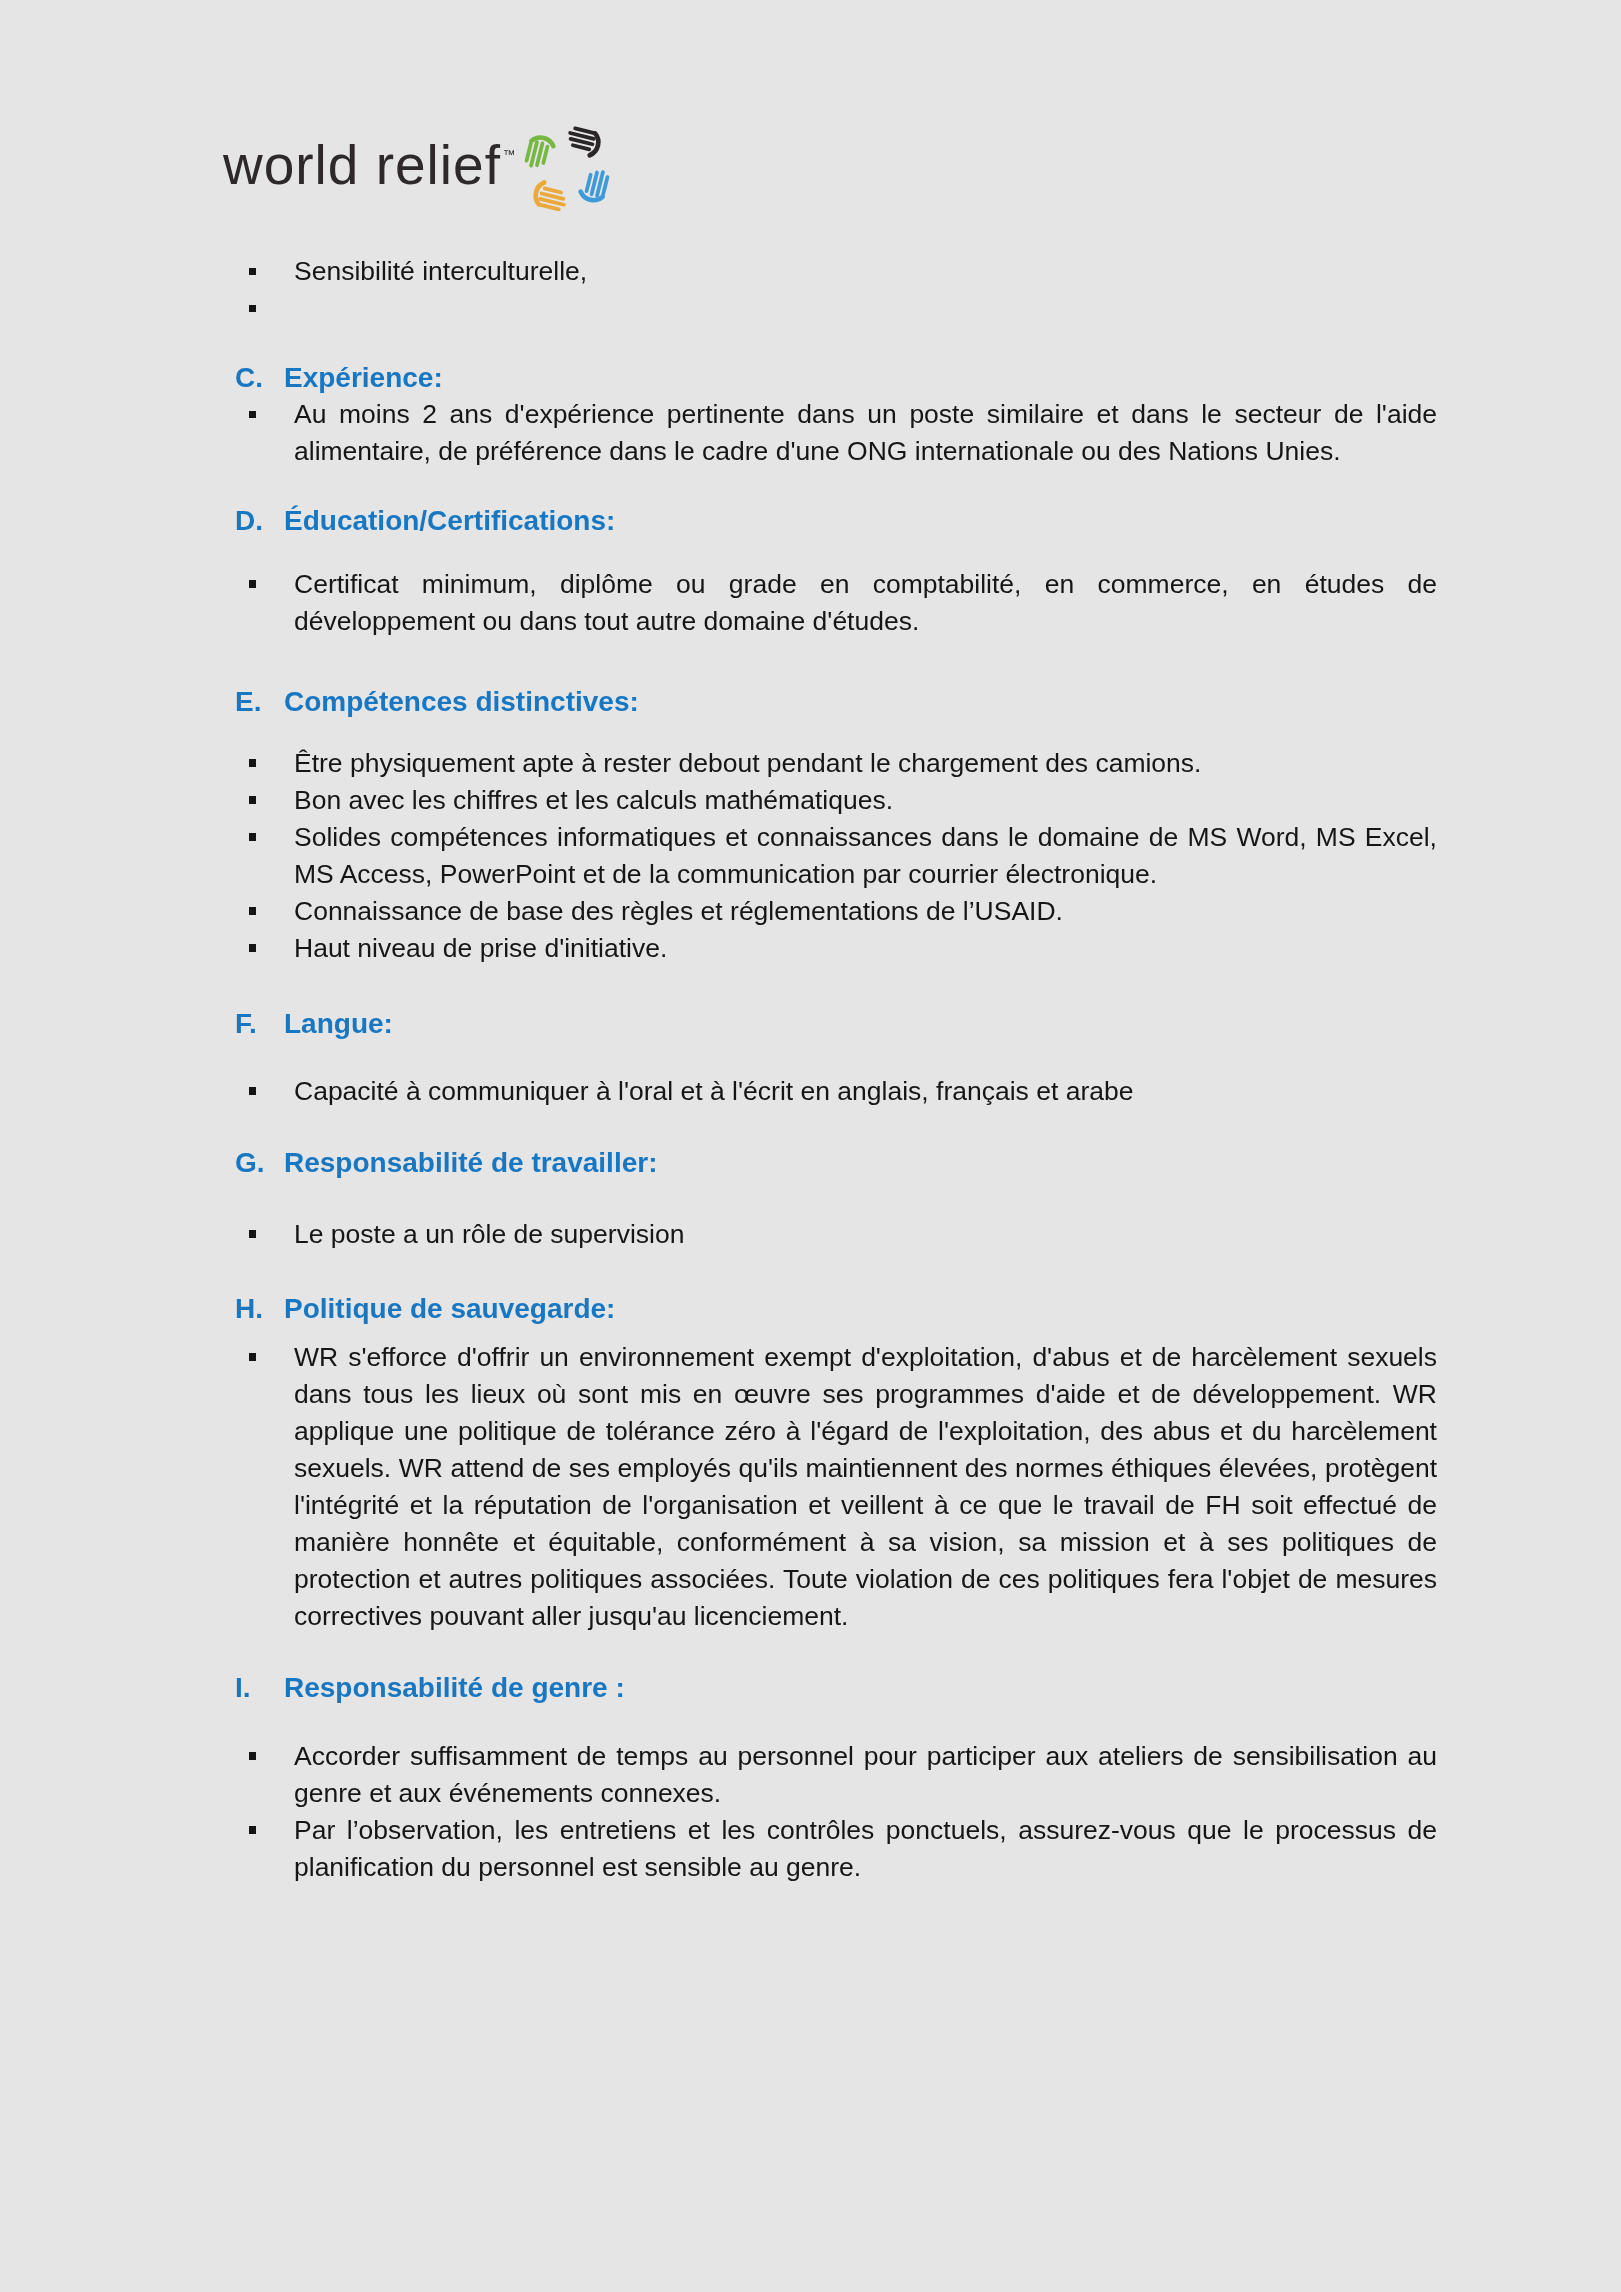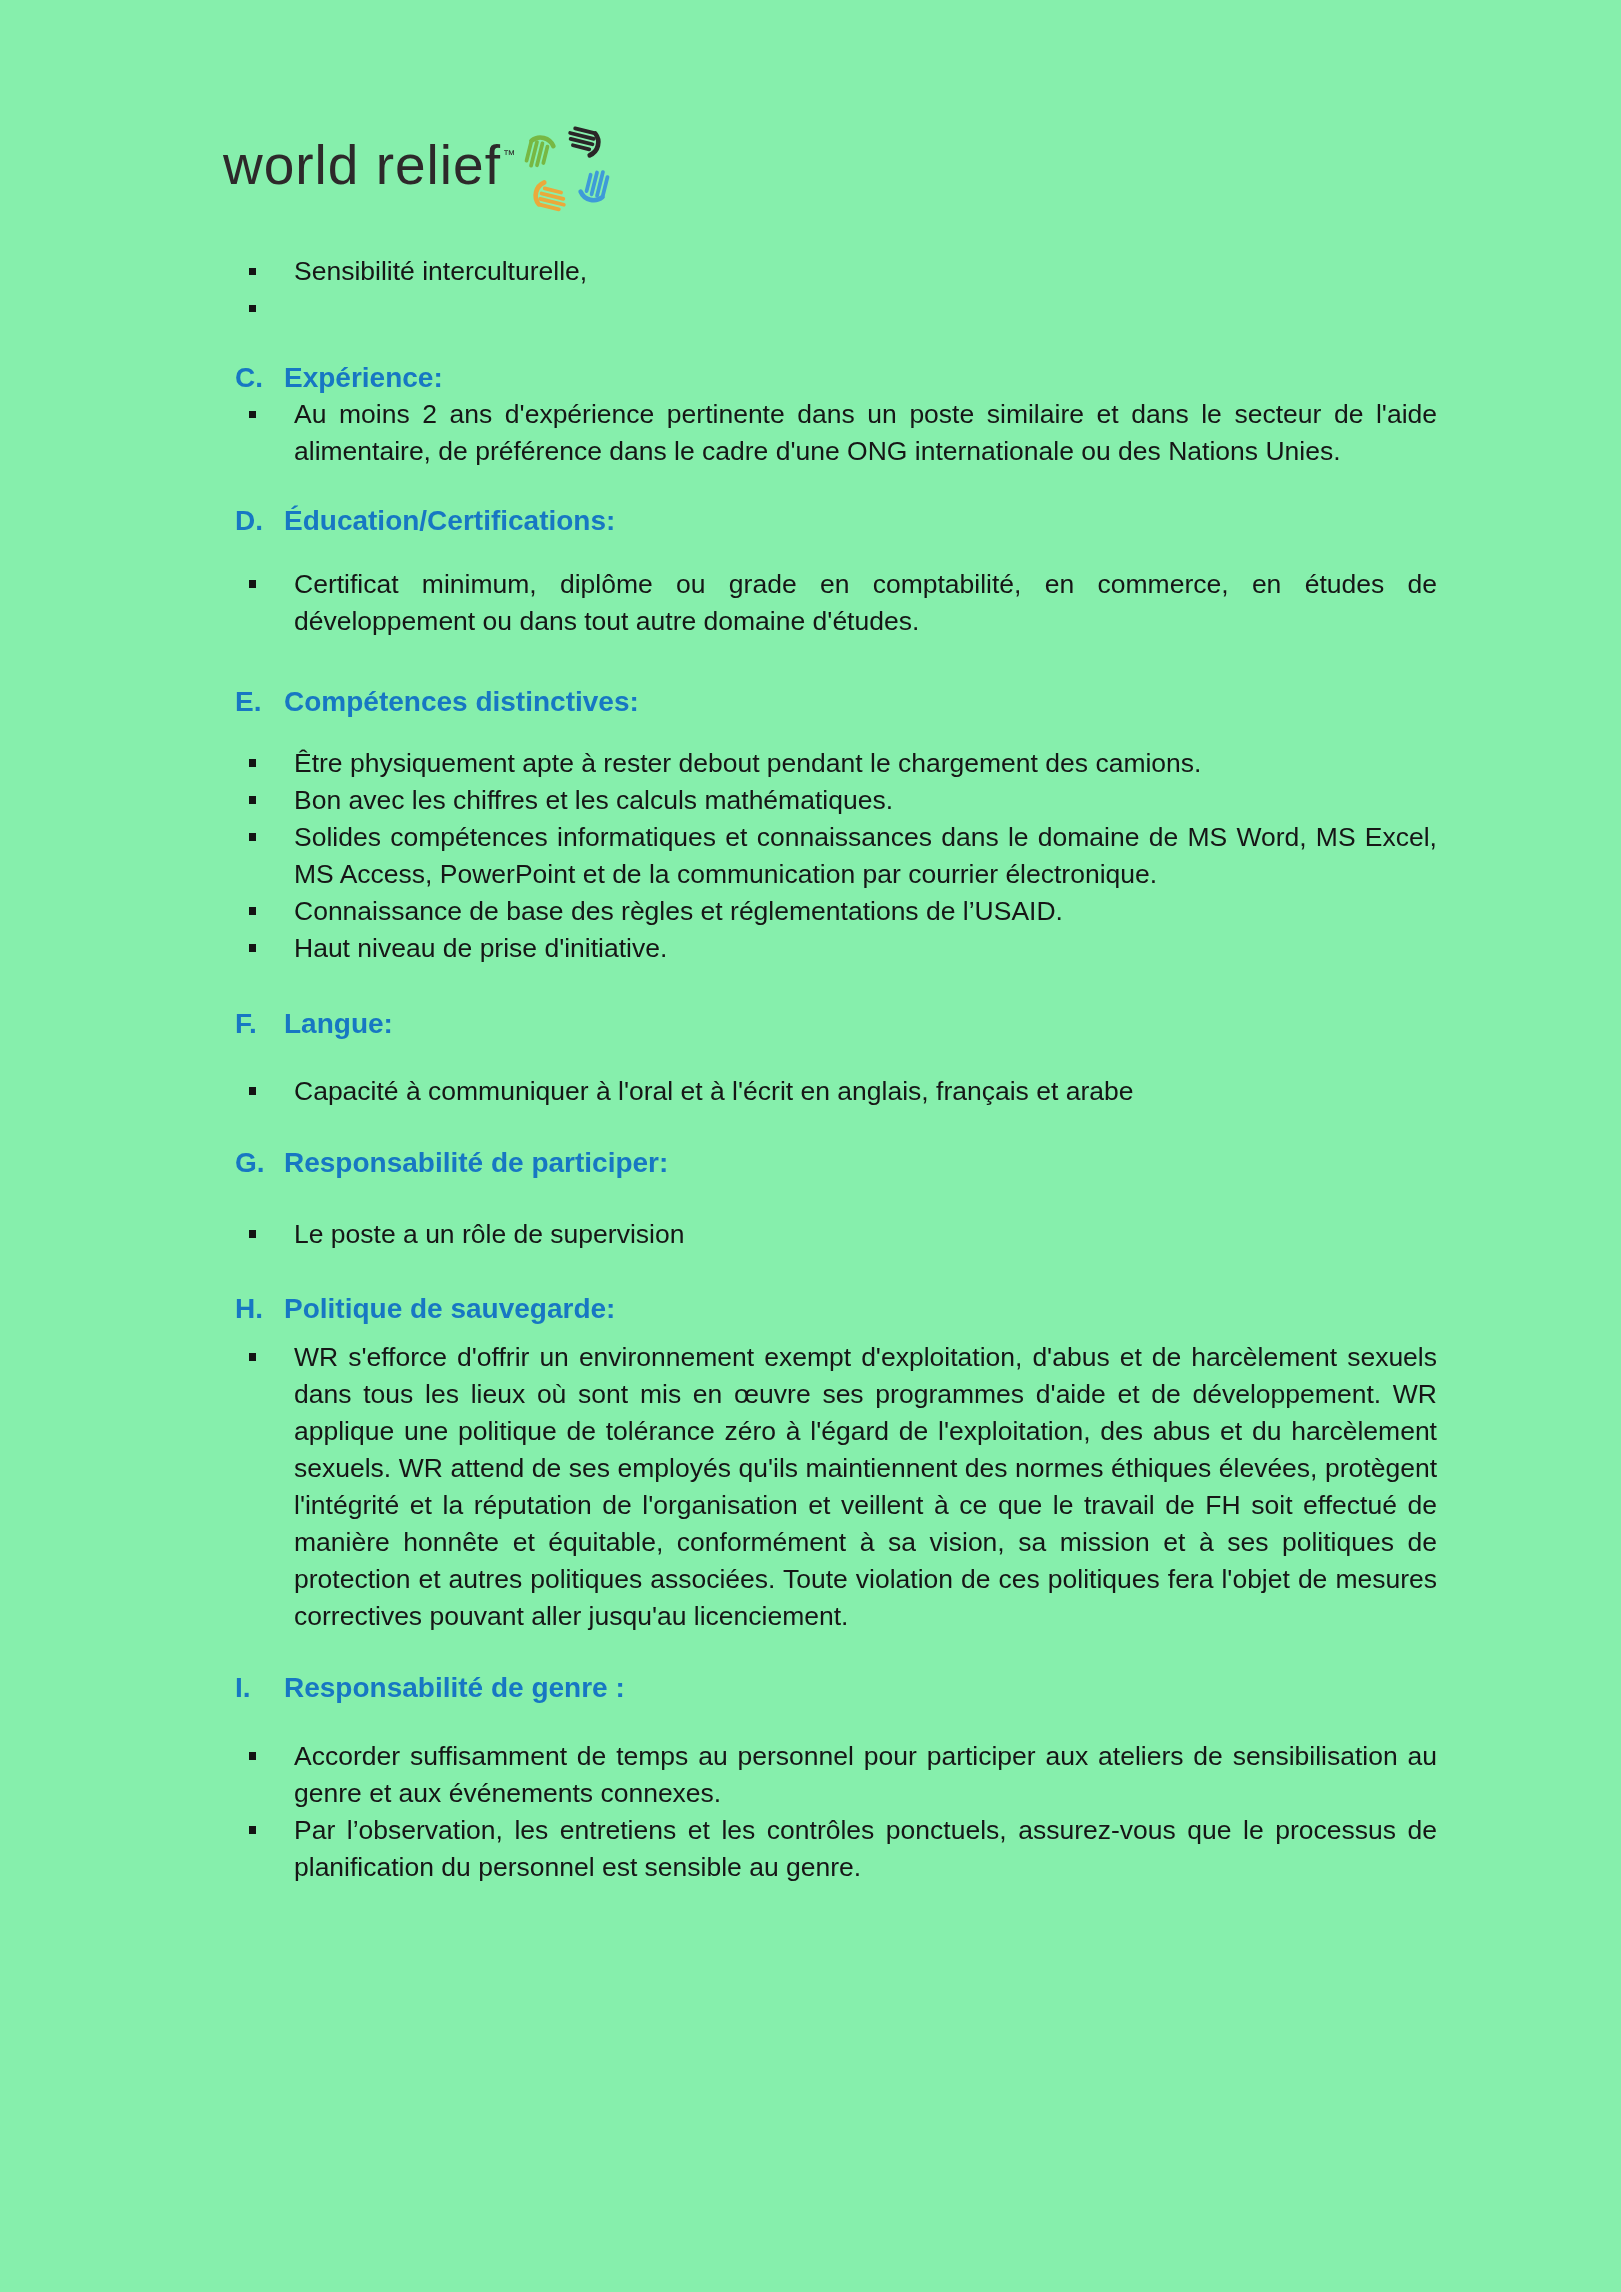--- a/index.html
+++ b/index.html
@@ -16,21 +16,21 @@
   body{
     font-family:"Liberation Sans", sans-serif;
     color:var(--body-text,#161616);
     font-size:26.5px;
     line-height:37px;
   }
   .page{
     position:relative;
     width:1621px;
     height:2293px;
-    background:#86efac;
+    background:#e5e5e5;
     overflow:hidden;
   }
   
   .logo{
     position:absolute;
     left:223px;
     top:120px;
     display:flex;
     align-items:flex-start;
   }
@@ -223,21 +223,21 @@
         <li class="bullet">
           <span class="sq"></span>
           <span class="btxt">Capacité à communiquer à l'oral et à l'écrit en anglais, français et arabe</span>
         </li>
       </ul>
     </section>
 
     <section class="sec sec-g">
       <h2 class="heading">
         <span class="hletter">G.</span>
-        <span class="htitle">Responsabilité de participer:</span>
+        <span class="htitle">Responsabilité de travailler:</span>
       </h2>
       <ul class="blist">
         <li class="bullet">
           <span class="sq"></span>
           <span class="btxt">Le poste a un rôle de supervision</span>
         </li>
       </ul>
     </section>
 
     <section class="sec sec-h">

